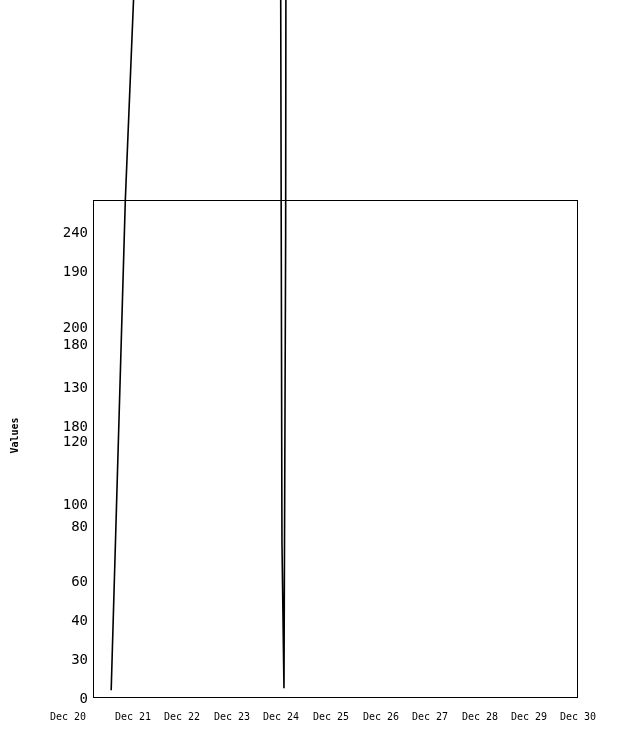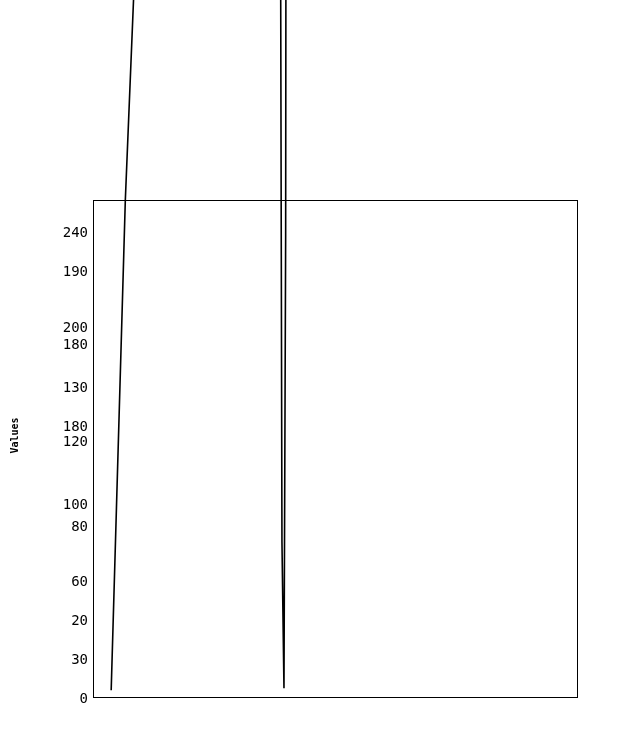--- a/index.html
+++ b/index.html
@@ -99,31 +99,44 @@
 <div id="chart-root">
 
 
   <div class="plot-frame"></div>
 
   <div class="y-axis-label">Values</div>
 
   <div class="ytick-wrap">
     <div class="ytick" style="top:693px">0</div>
     <div class="ytick" style="top:654px">30</div>
-    <div class="ytick" style="top:615px">20</div>
+    <div class="ytick" style="top:615px">40</div>
     <div class="ytick" style="top:576px">60</div>
     <div class="ytick" style="top:521px">80</div>
     <div class="ytick" style="top:499px">100</div>
     <div class="ytick" style="top:436px">120</div>
     <div class="ytick" style="top:421px">180</div>
     <div class="ytick" style="top:382px">130</div>
     <div class="ytick" style="top:339px">180</div>
     <div class="ytick" style="top:322px">200</div>
     <div class="ytick" style="top:266px">190</div>
     <div class="ytick" style="top:227px">240</div>
   </div>
 
+  <div class="xtick-wrap">
+    <div class="xtick" style="left:68px">Dec 20</div>
+    <div class="xtick" style="left:133px">Dec 21</div>
+    <div class="xtick" style="left:182px">Dec 22</div>
+    <div class="xtick" style="left:232px">Dec 23</div>
+    <div class="xtick" style="left:281px">Dec 24</div>
+    <div class="xtick" style="left:331px">Dec 25</div>
+    <div class="xtick" style="left:381px">Dec 26</div>
+    <div class="xtick" style="left:430px">Dec 27</div>
+    <div class="xtick" style="left:480px">Dec 28</div>
+    <div class="xtick" style="left:529px">Dec 29</div>
+    <div class="xtick" style="left:578px">Dec 30</div>
+  </div>
 
   <svg class="series-layer" viewBox="0 0 618 741" preserveAspectRatio="none">
     <polyline id="series-path" fill="none" stroke="#000000" stroke-width="1.6" points="111.19,690.19 125.33,200.00 165.75,-786.24 278.92,-786.24 281.95,541.76 283.97,688.24 285.65,237.11 286.66,-786.24"></polyline>
   </svg>
 
 </div>
 
 </body></html>

